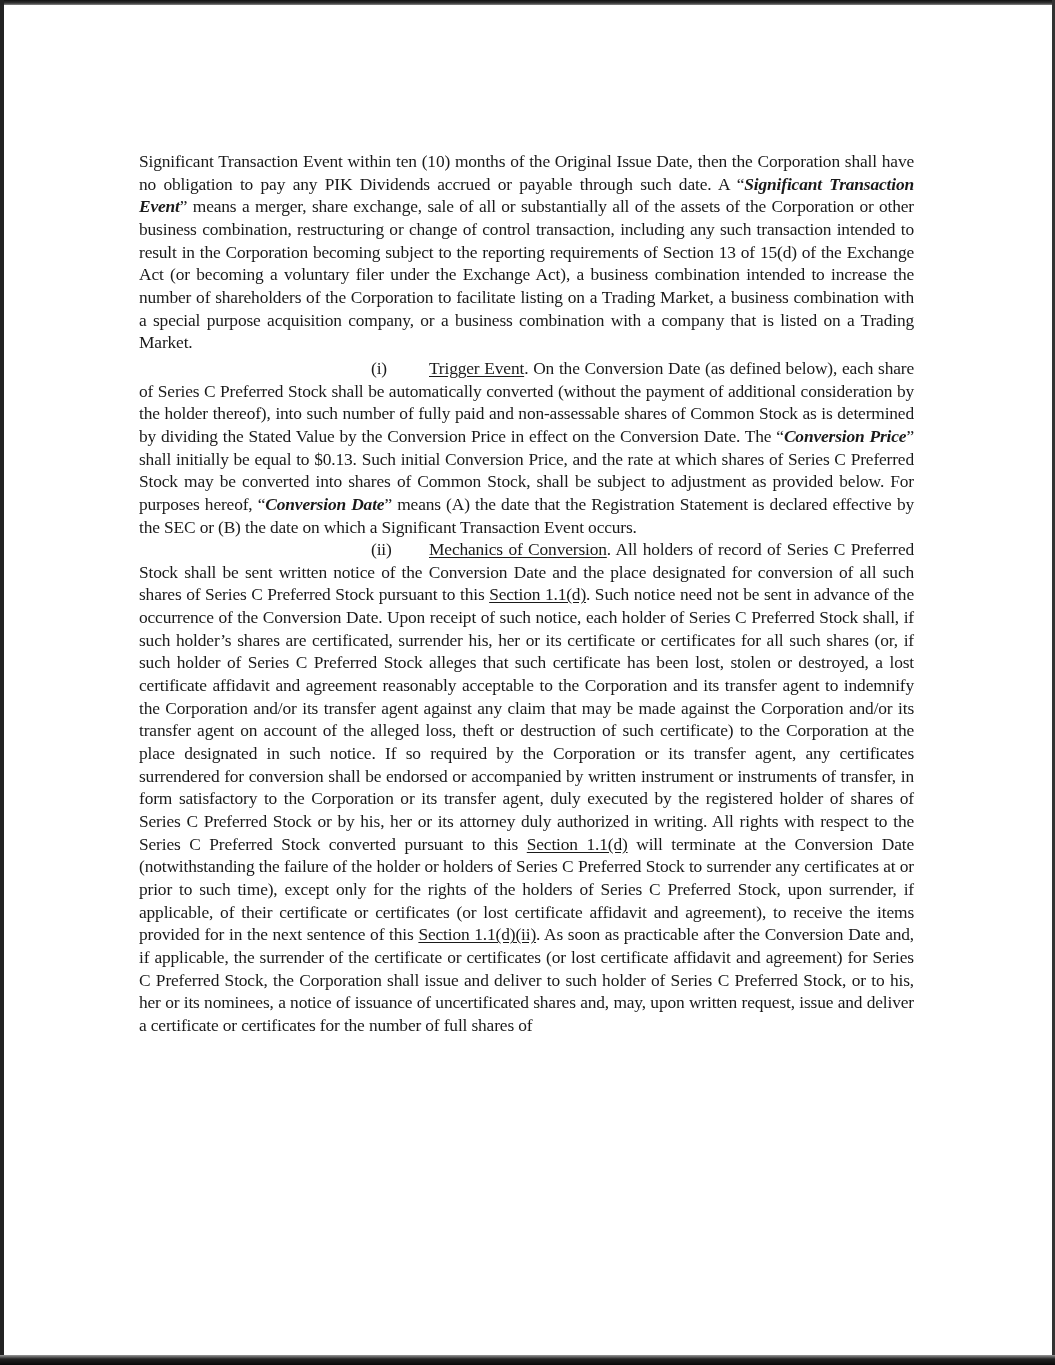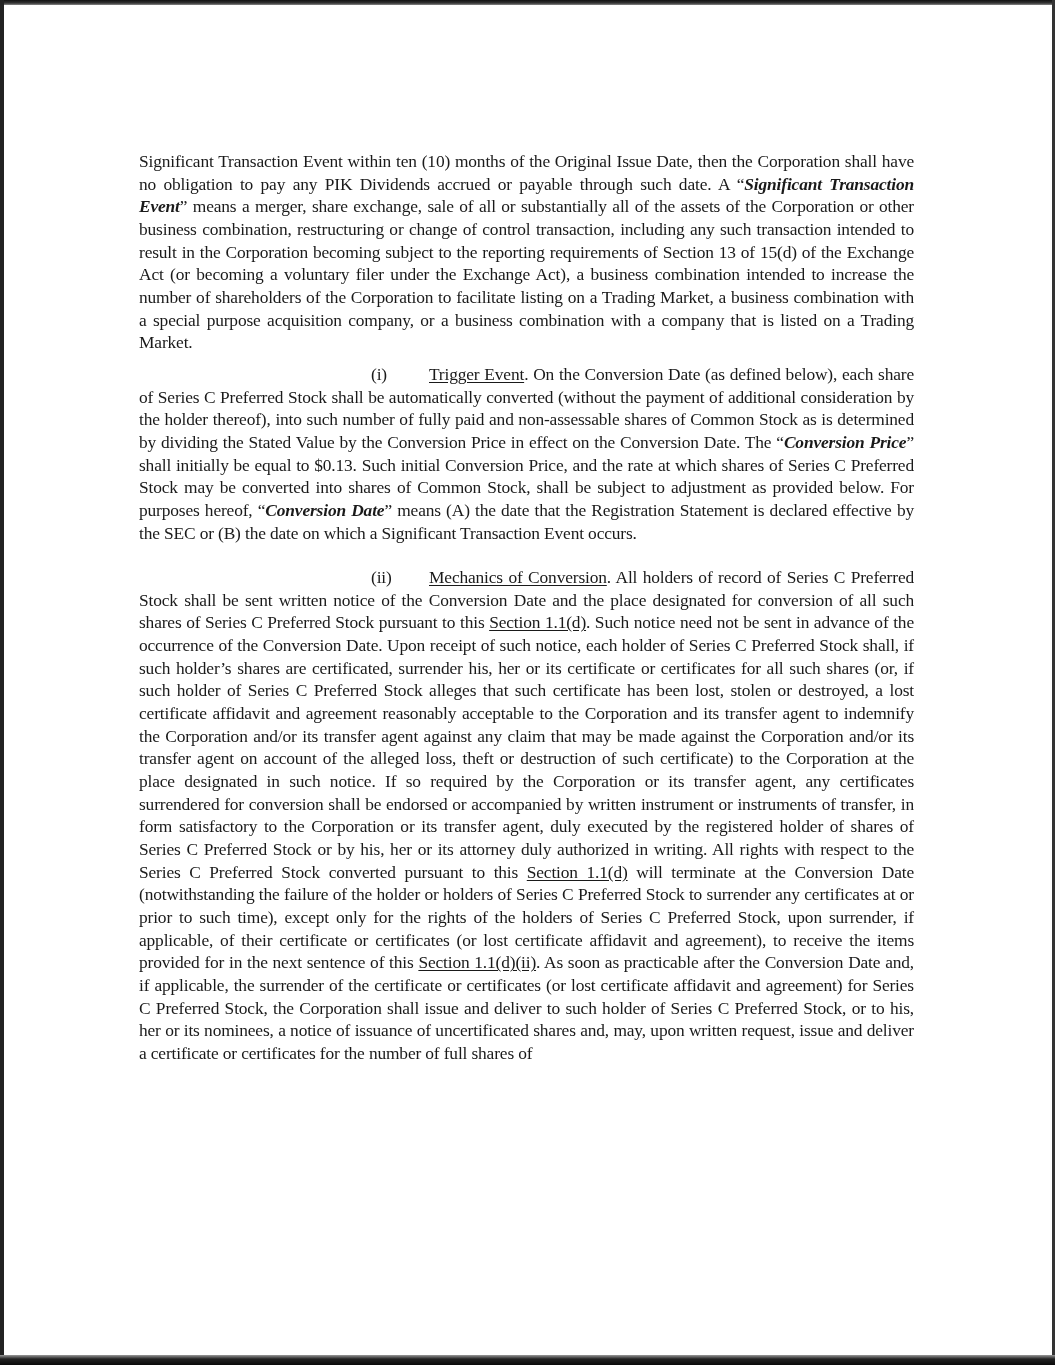--- a/index.html
+++ b/index.html
@@ -38,27 +38,27 @@
     width: 775px;
     font-size: 17.4px;
     line-height: 22.65px;
     text-align: justify;
     letter-spacing: -0.15px;
   }
   .para {
     margin: 0;
     text-align: justify;
   }
-  .p1 { margin-bottom: 9px; }
+  .p1 { margin-bottom: 3px; }
   .heading-d {
     margin: 0 0 21px 0;
     padding-left: 120px;
   }
   .heading-d .num { display: inline-block; width: 56px; }
-  .p-i { margin-bottom: 22px; }
+  .p-i { }
   .indent { display: inline-block; width: 232px; }
   .sub-num { display: inline-block; width: 58px; }
   .u { text-decoration: underline; text-underline-offset: 2px; }
   .bi { font-weight: bold; font-style: italic; }
 </style>
 </head>
 <body>
 
 <div class="edge-top"></div>
 <div class="edge-left"></div>

